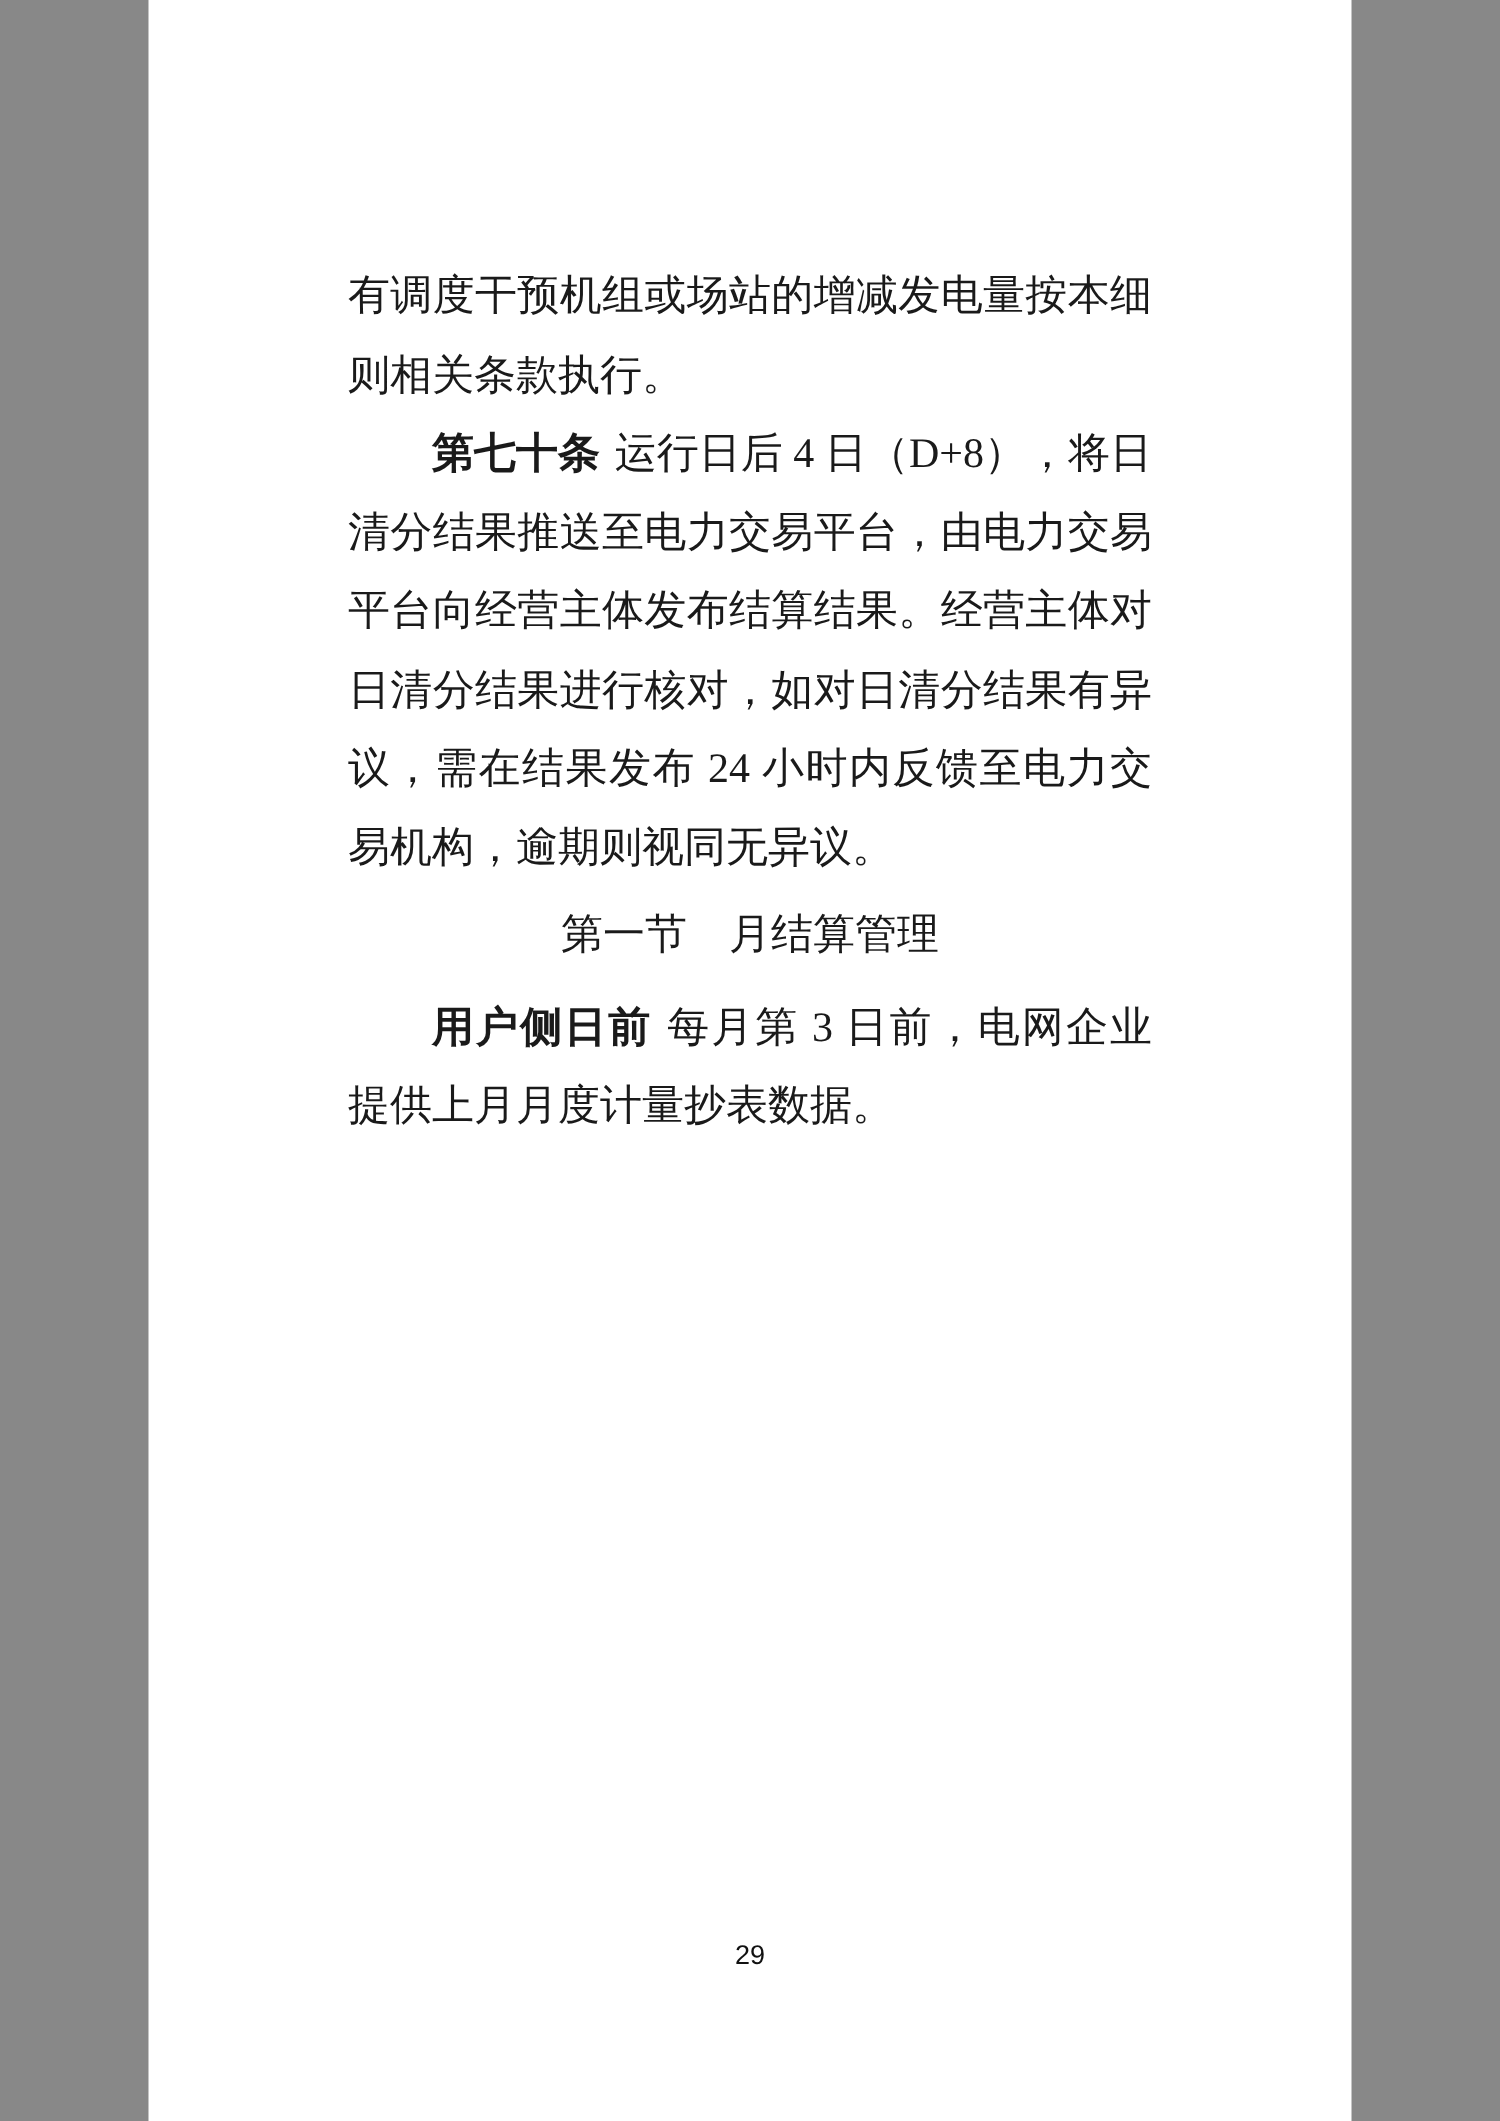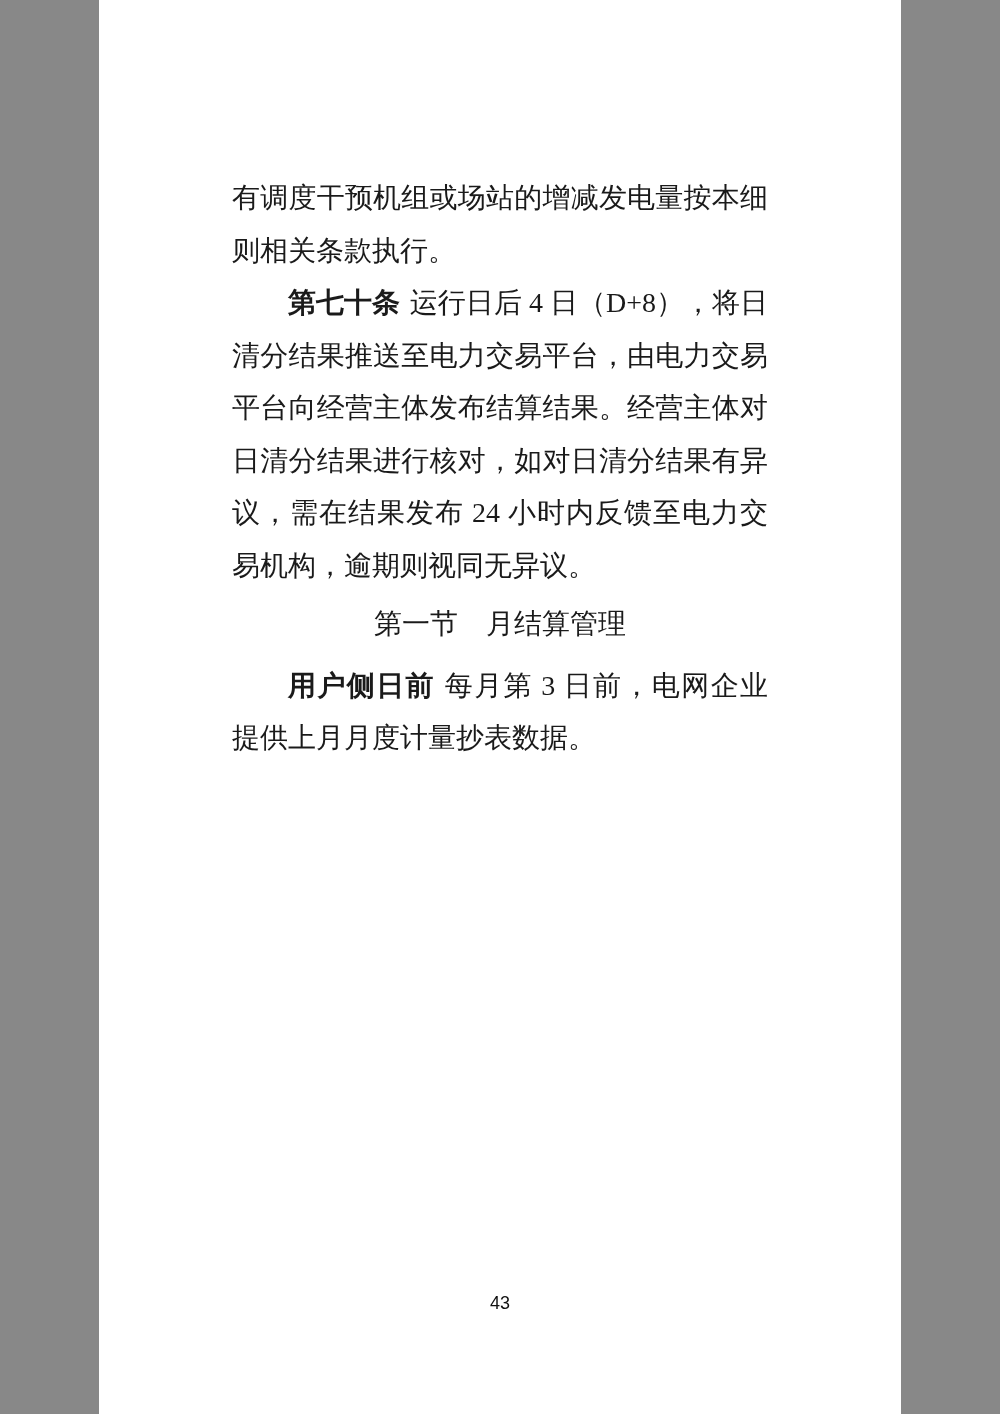--- a/index.html
+++ b/index.html
@@ -85,15 +85,15 @@
 
 
     <p class="section-title">第一节　月结算管理</p>
 
     <p class="article">
       <span class="art-num">用户侧日前</span><span>每月第 3 日前，电网企业提供上月月度计量抄表数据。</span>
     </p>
 
   </div>
 
-  <div class="page-number">43</div>
+  <div class="page-number">29</div>
 
 </div>
 
 </body></html>

